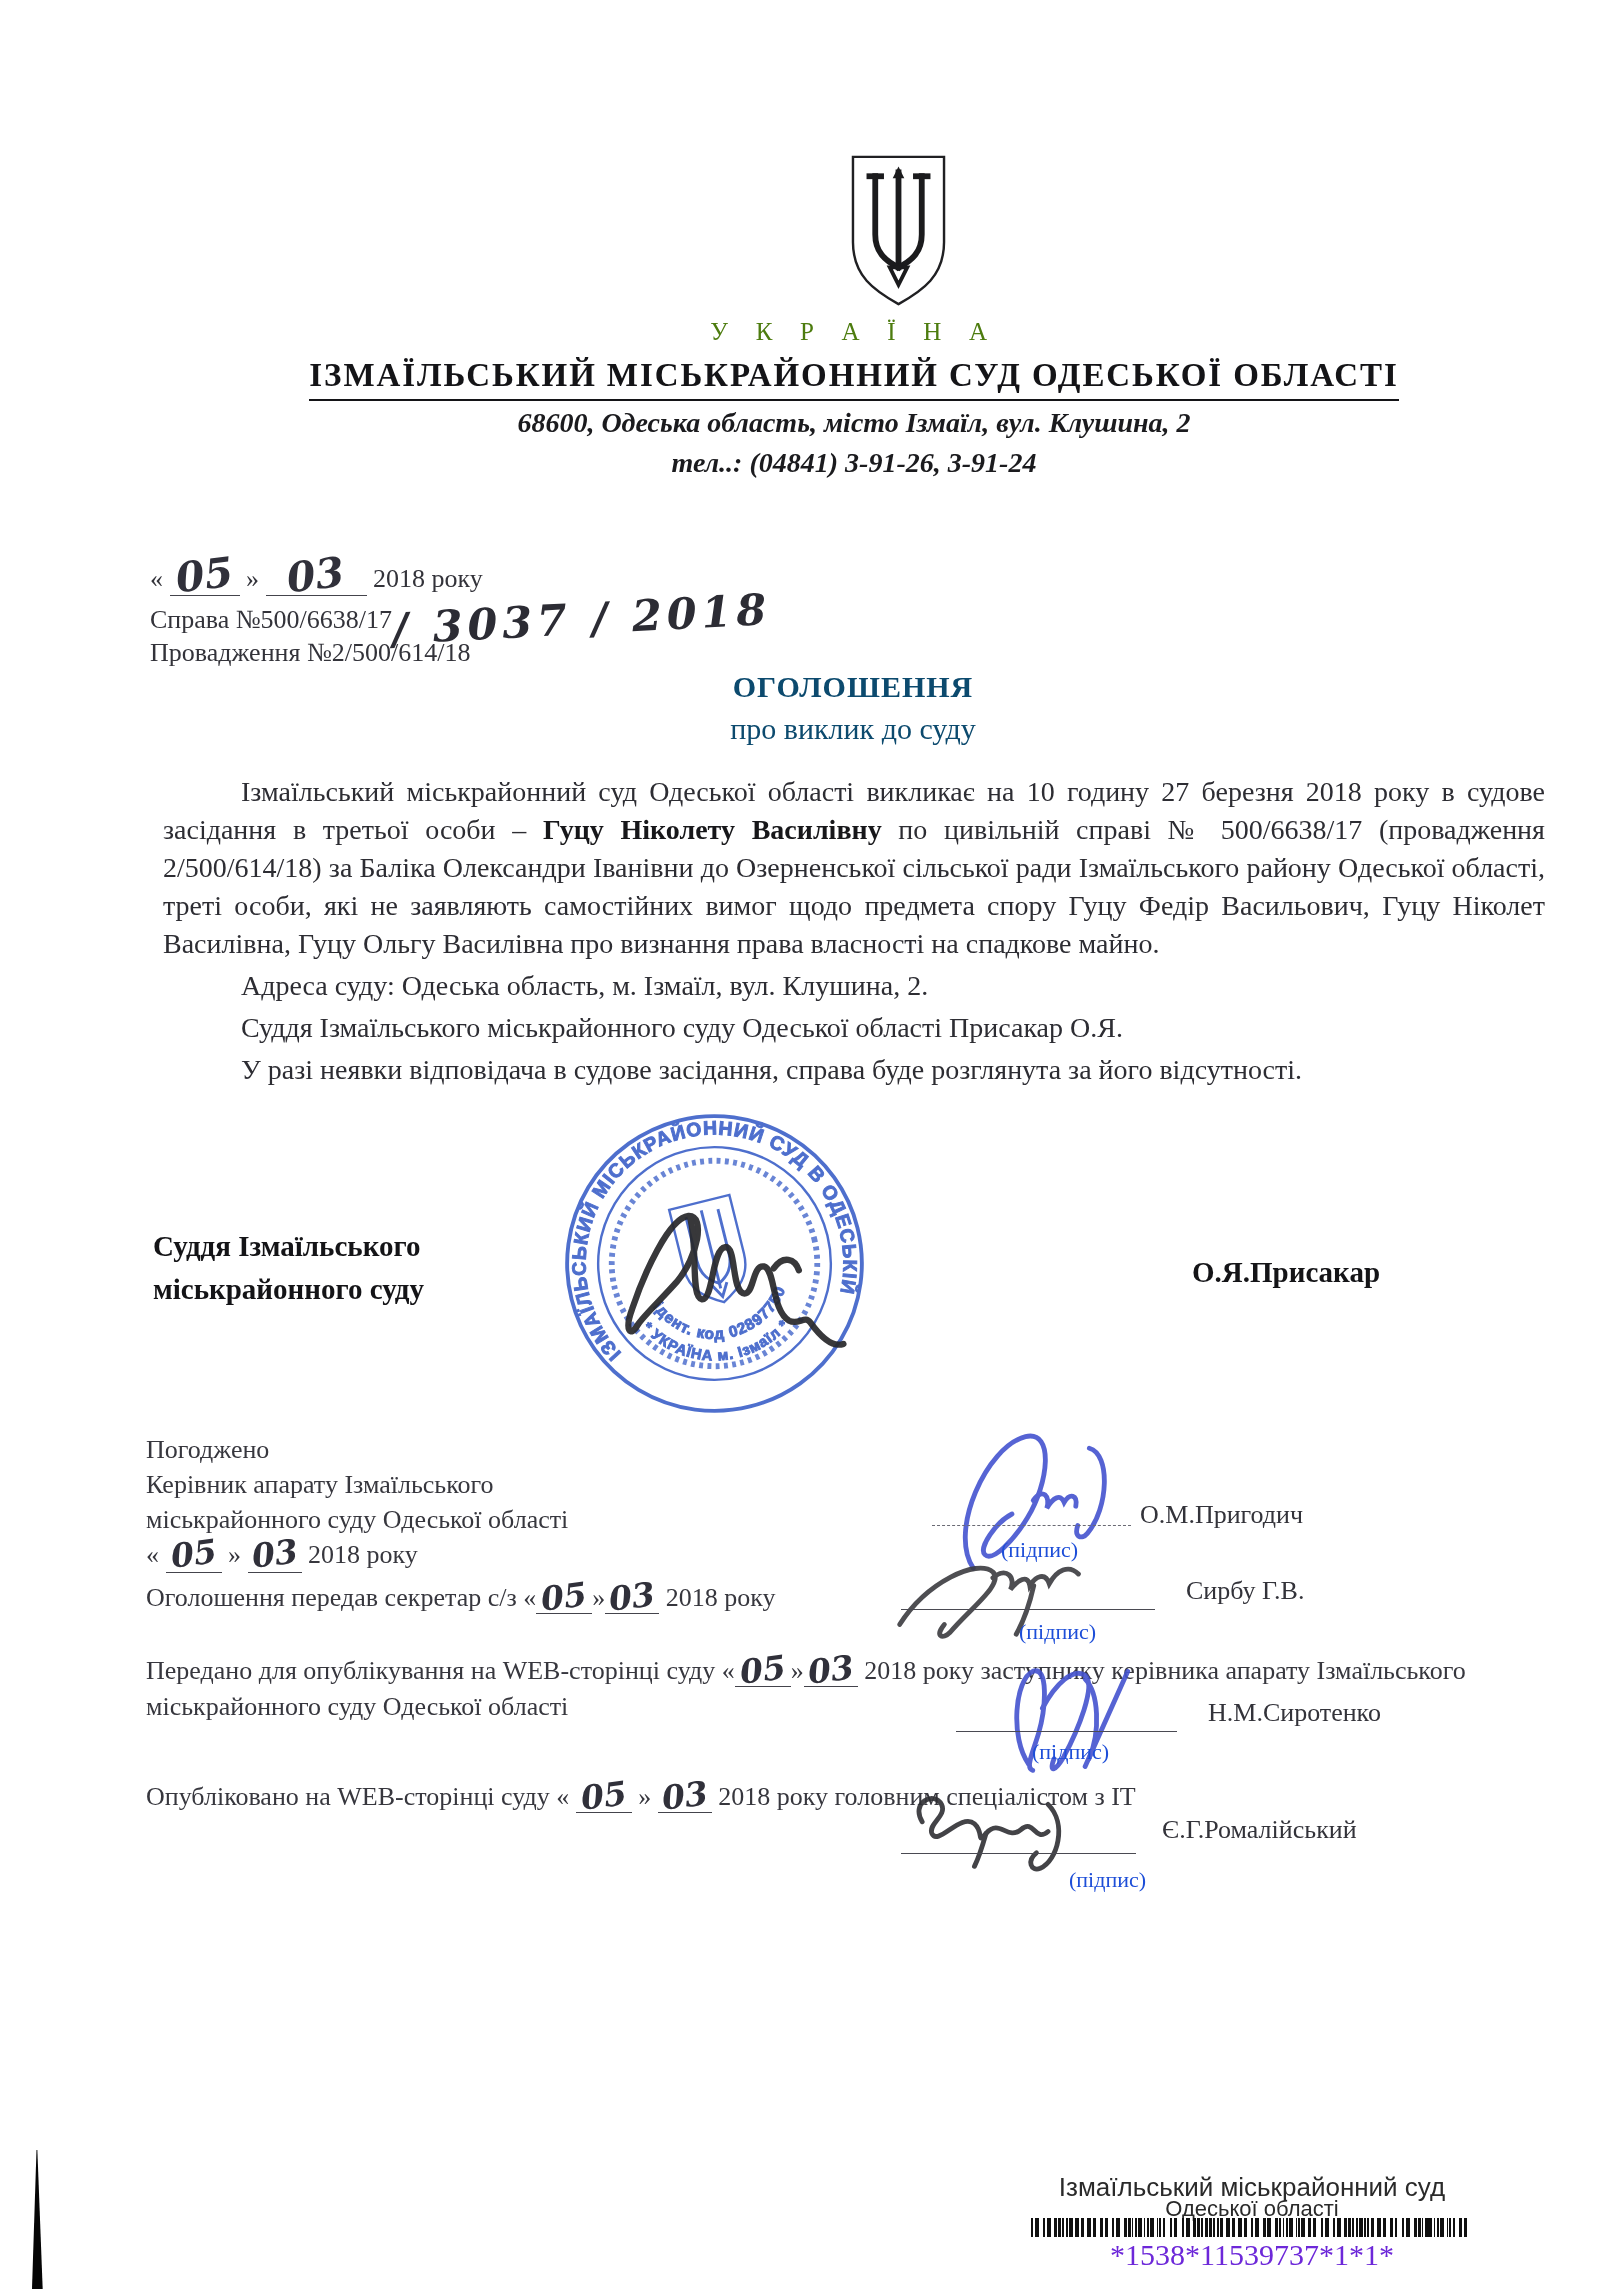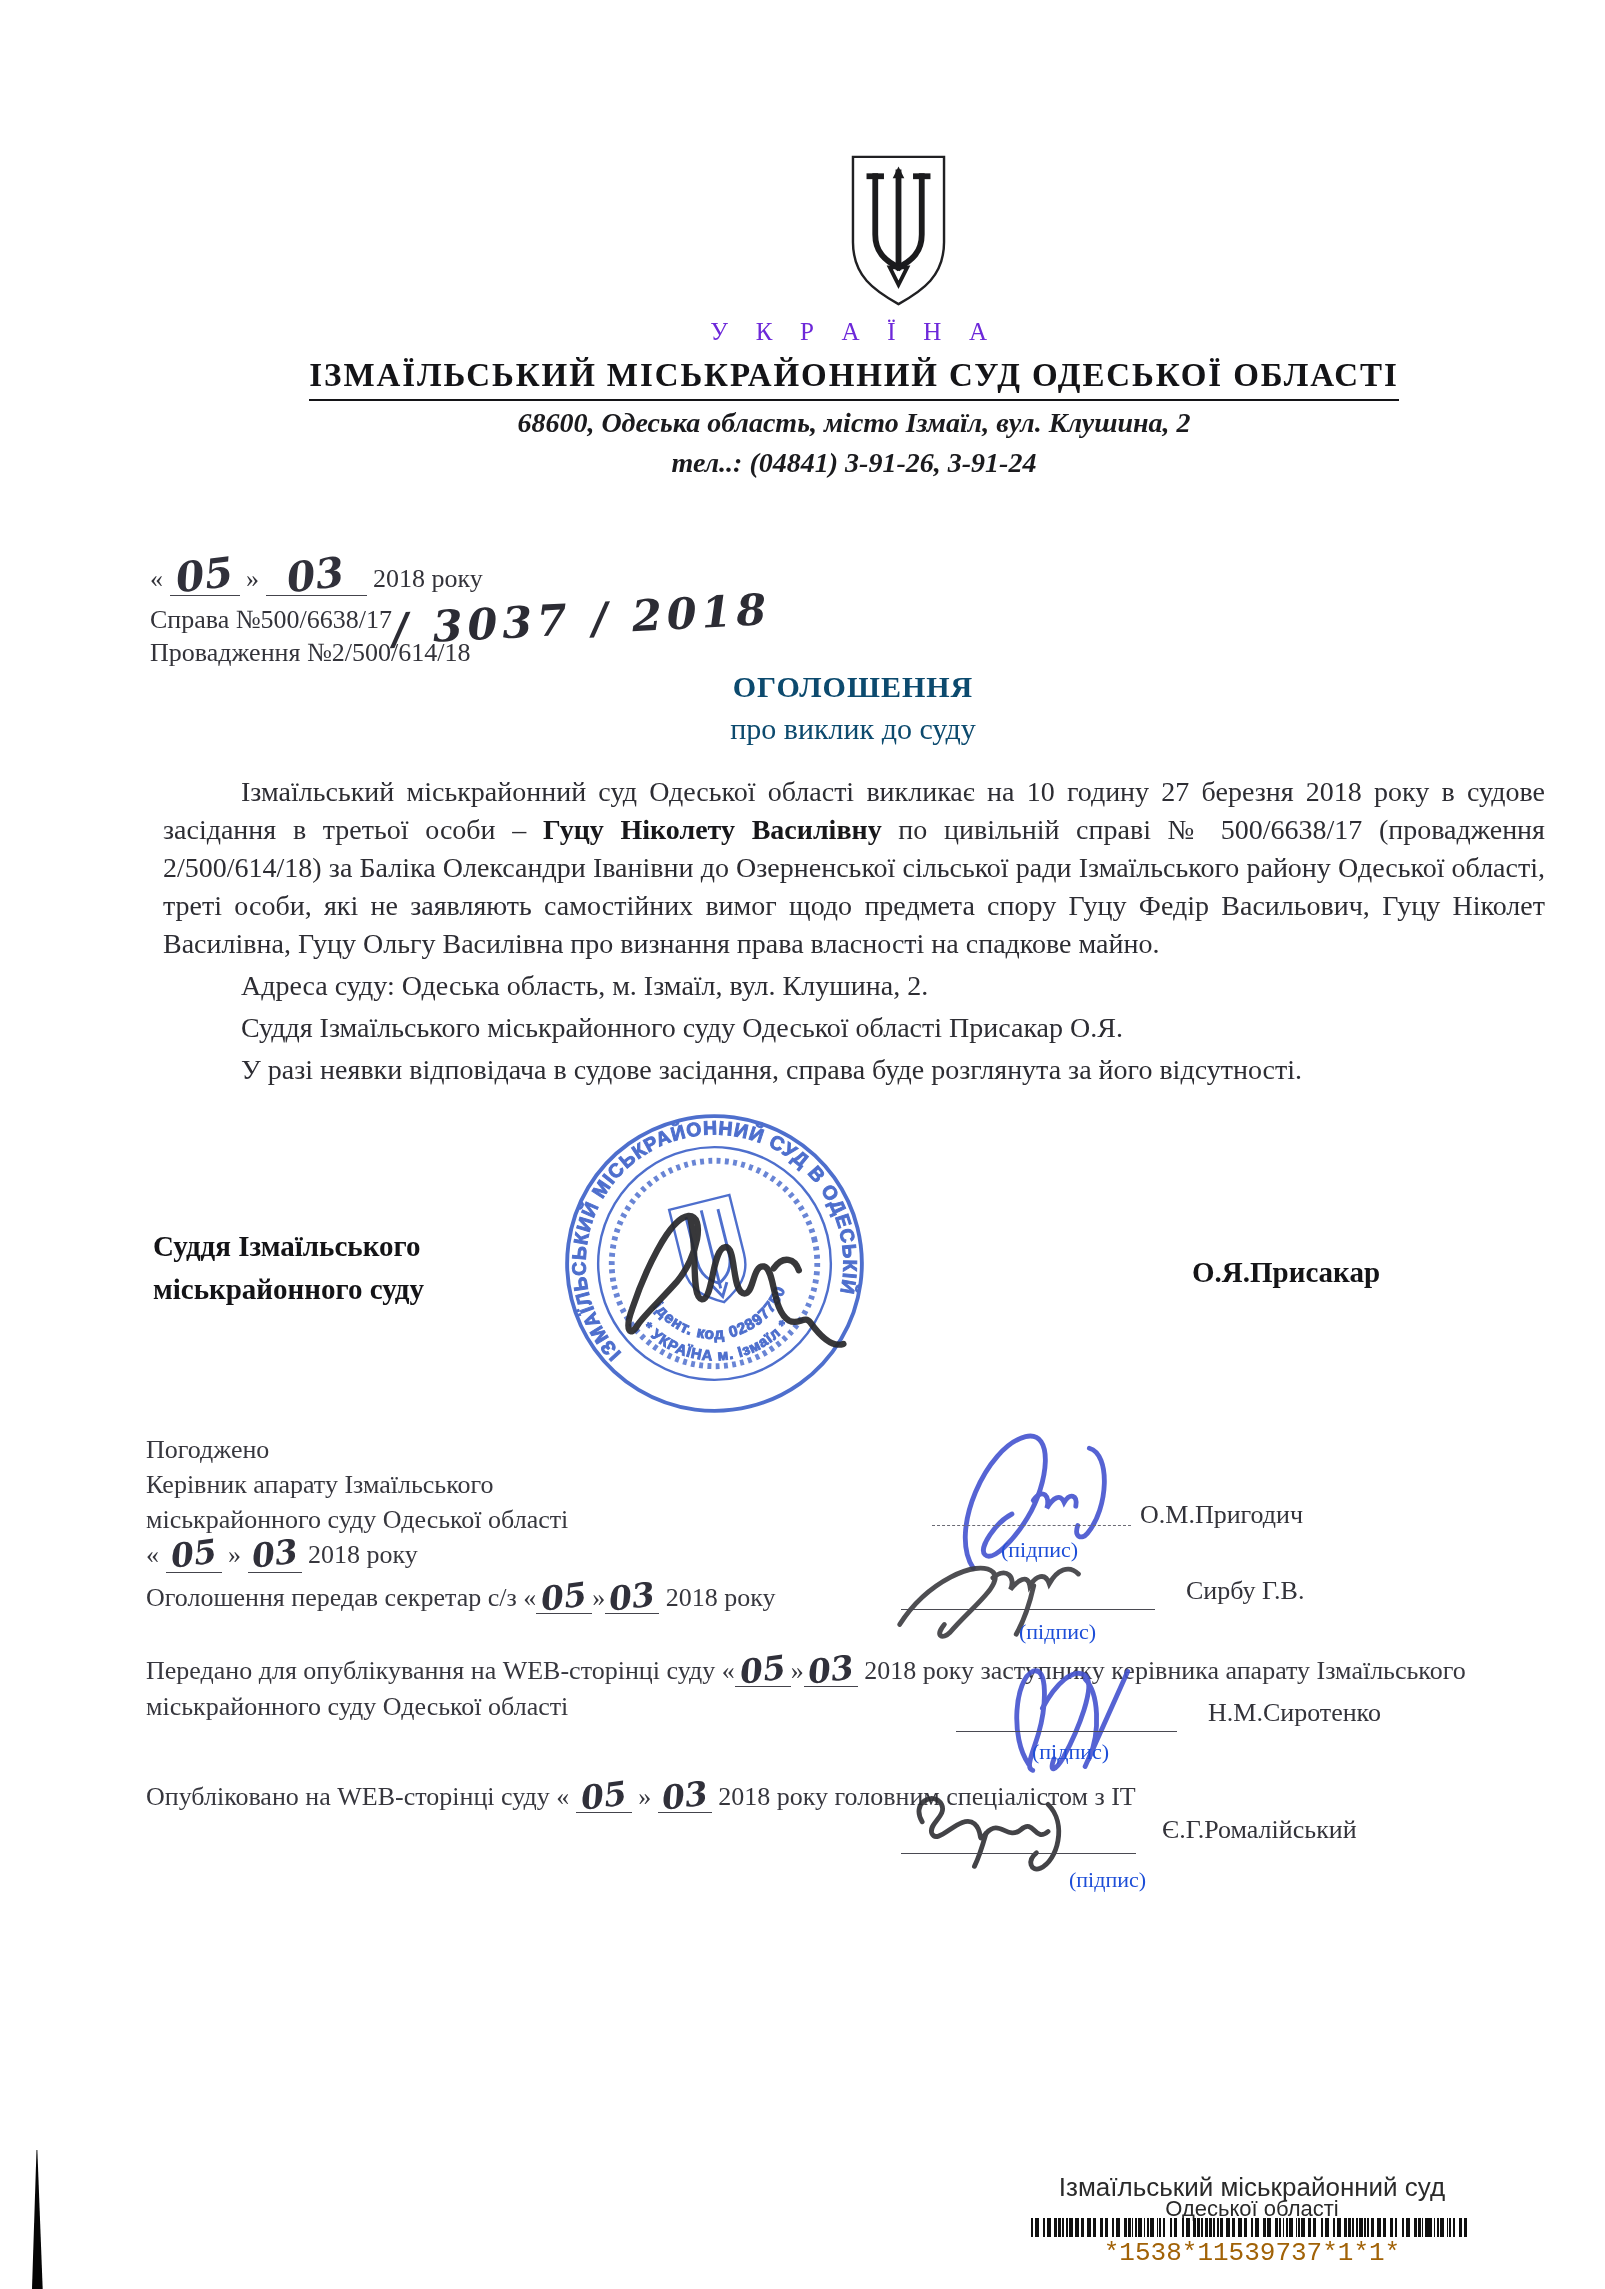--- a/index.html
+++ b/index.html
@@ -4,21 +4,21 @@
 <style>
   html,body{margin:0;padding:0;background:#e8e8e8;}
   .sheet{
     position:relative;width:1606px;height:2289px;background:#ffffff;
     font-family:"Liberation Serif", serif;color:#2b2b30;overflow:hidden;margin:0 auto;
   }
   .abs{position:absolute;}
   
   .header-block{left:165px;top:153px;width:1378px;text-align:center;}
   .emblem{display:block;margin:0 auto;transform:translateX(44px);}
-  .country{margin-top:9.7px;font-size:25px;letter-spacing:10.7px;color:#6d28d9;}
+  .country{margin-top:9.7px;font-size:25px;letter-spacing:10.7px;color:#4d7c0f;}
   .court-name{margin-top:11.6px;font-size:33px;font-weight:bold;letter-spacing:1.9px;color:#141417;}
   .court-name .u{display:inline-block;border-bottom:2.9px solid #141417;padding-bottom:5px;text-align:center;}
   .addr{margin-top:5.8px;font-size:28px;font-weight:bold;font-style:italic;color:#1b1b1e;}
   .phone{margin-top:7.8px;font-size:28px;font-weight:bold;font-style:italic;color:#1b1b1e;}
   
   .case-block{left:150px;top:557px;font-size:26px;line-height:33px;color:#33333a;}
   .hw{font-family:"DejaVu Serif", serif;font-style:italic;font-weight:bold;color:#30303a;
       display:inline-block;line-height:0.8;}
   .hwline{display:inline-block;border-bottom:1.9px solid #44444c;text-align:center;vertical-align:baseline;}
   .d-day{width:70px;}  .d-mon{width:101px;}
@@ -47,21 +47,21 @@
   .sig-line.dashed{border-top:1.9px dashed #6a6a74;}
   
   .foot{font-family:"Liberation Sans", sans-serif;color:#2a2a2a;text-align:center;}
   .foot-1{left:1029px;top:2172px;width:446px;font-size:26px;}
   .foot-2{left:1029px;top:2196px;width:446px;font-size:22px;}
   .barcode{left:1031px;top:2218px;width:439px;height:19.4px;
     background-image:
       repeating-linear-gradient(90deg,#101010 0 1.9px,transparent 1.9px 3.9px,#101010 3.9px 6.8px,transparent 6.8px 11.6px),
       repeating-linear-gradient(90deg,#101010 0 1px,transparent 1px 5.8px,#101010 5.8px 7.8px,transparent 7.8px 12.6px);}
   .foot-code{left:1029px;top:2238px;width:446px;text-align:center;
-    font-family:Liberation Mono, monospace;font-size:26px;color:#a16207;}
+    font-family:Liberation Serif, serif;font-size:30px;color:#6d28d9;}
   .scan-artifact{left:32px;top:2150px;width:10.7px;height:139px;background:#050505;
     clip-path:polygon(42% 0,50% 0,100% 100%,0 100%);}
 </style>
 </head>
 <body>
 
 <div class="sheet">
 
   <div class="abs header-block">
     <svg class="emblem" width="109" height="155" viewBox="0 0 112 160">

